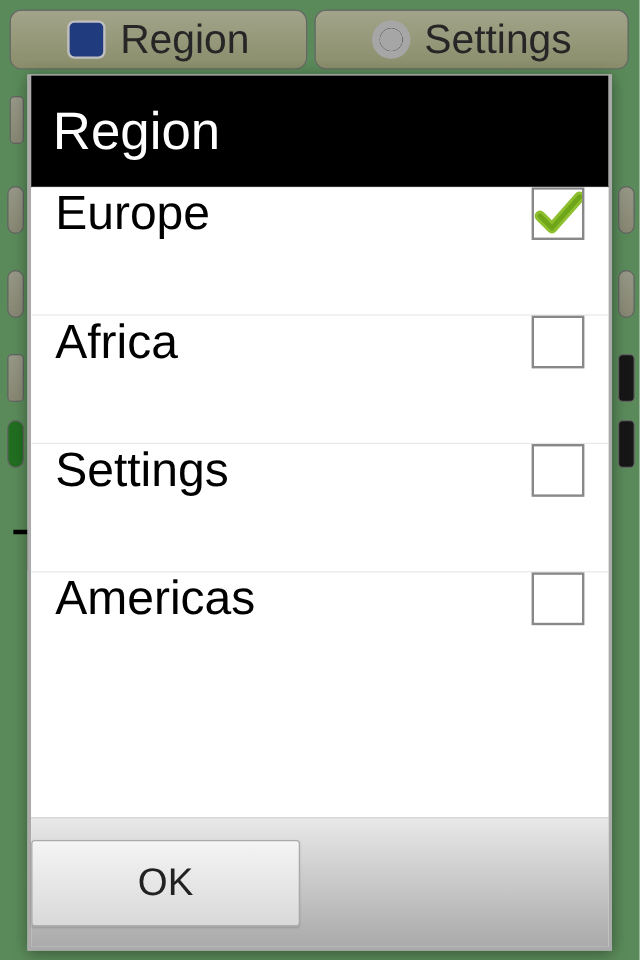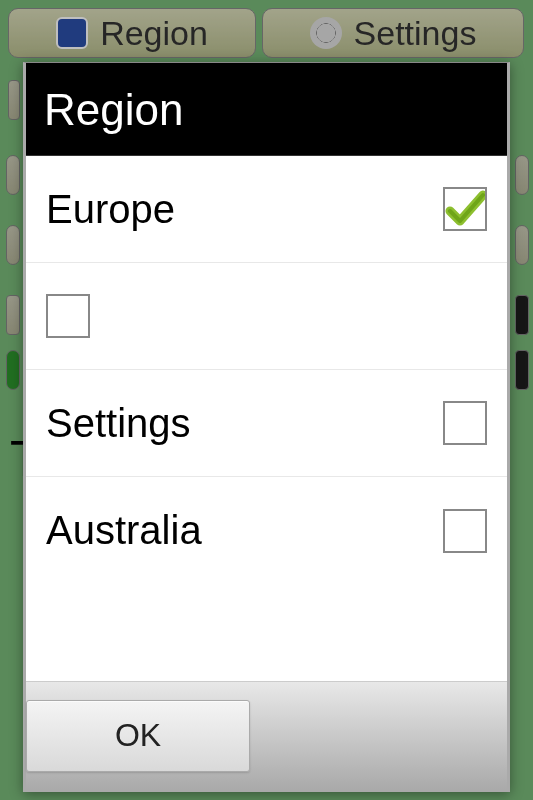--- a/index.html
+++ b/index.html
@@ -61,21 +61,21 @@
       padding: 22px 18px 20px 18px;
       border-bottom: 1px solid #333;
     }
     .dialog-list {
       flex: 1;
       background: #fff;
       overflow: hidden;
     }
     .list-item {
       display: flex;
-      align-items: center;
+      align-items: flex-start;
       justify-content: space-between;
       padding: 0 20px;
       height: 107px;
       border-bottom: 1px solid #e8e8e8;
     }
     .list-item:last-child { border-bottom: none; }
     .item-label {
       font-size: 40px;
       color: #000;
     }
@@ -139,32 +139,33 @@
     <div class="list-item">
       <span class="item-label">Europe</span>
       <span class="checkbox checked">
         <svg viewBox="0 0 40 40">
             <path d="M5 22 L15 32 L38 6" stroke="#8dbf2f" stroke-width="9" fill="none" stroke-linecap="round" stroke-linejoin="round"></path>
             <path d="M5 22 L15 32 L38 6" stroke="#6fa518" stroke-width="4" fill="none" stroke-linecap="round" stroke-linejoin="round"></path>
           </svg>
       </span>
     </div>
     <div class="list-item">
+      <span class="item-label">Africa</span>
       <span class="checkbox">
         
       </span>
     </div>
     <div class="list-item">
       <span class="item-label">Settings</span>
       <span class="checkbox">
         
       </span>
     </div>
     <div class="list-item">
-      <span class="item-label">Australia</span>
+      <span class="item-label">Americas</span>
       <span class="checkbox">
         
       </span>
     </div>
   </div>
   <div class="dialog-footer">
     <button class="ok-button">OK</button>
   </div>
 </div>
 

